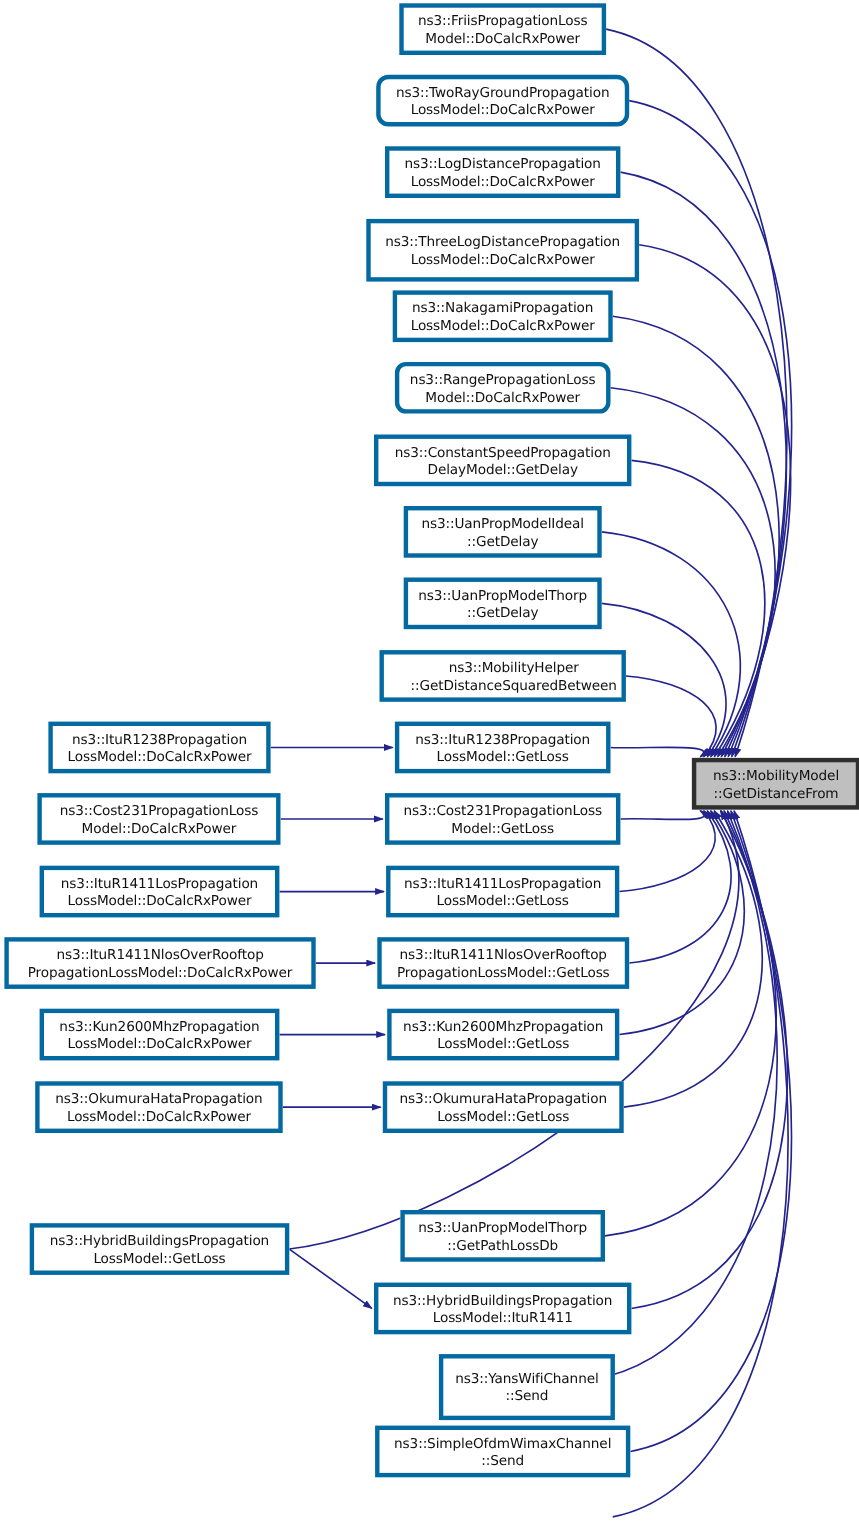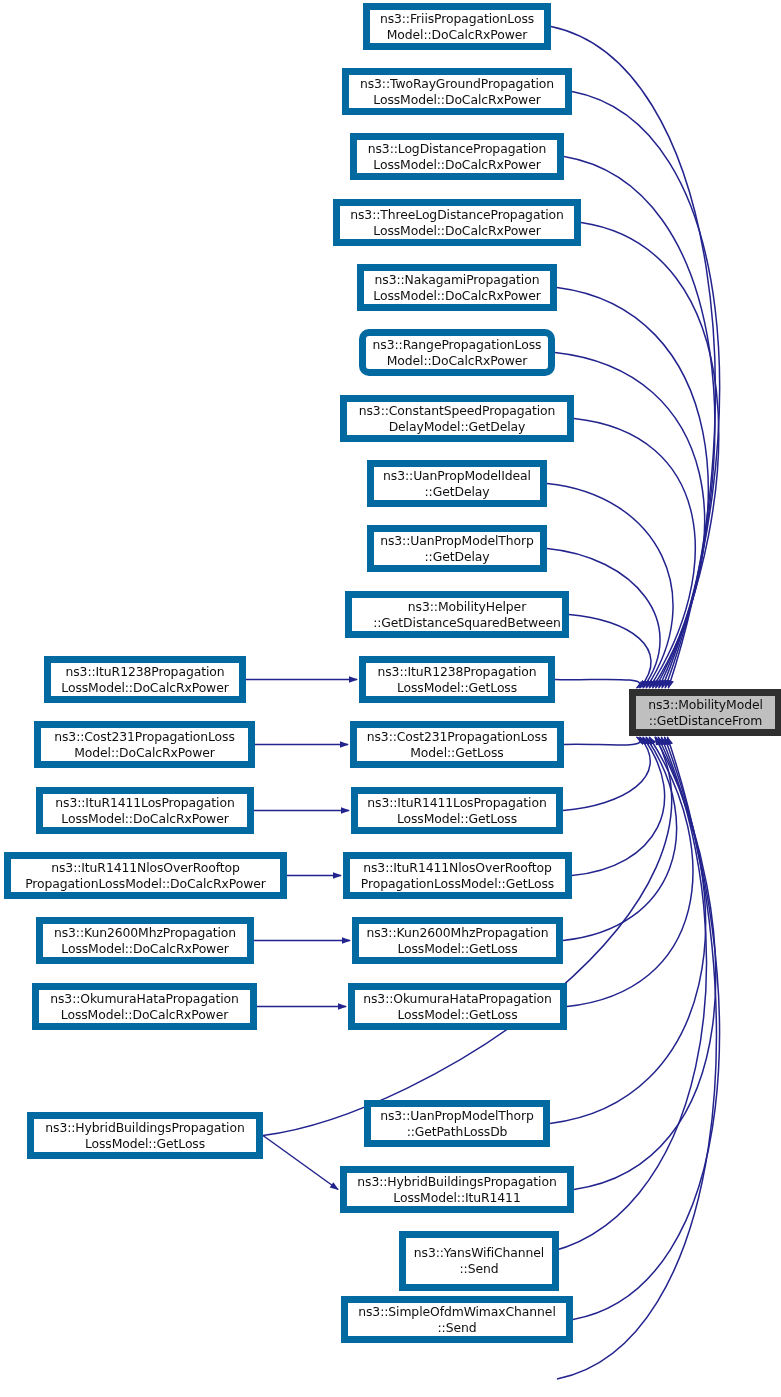--- a/index.html
+++ b/index.html
@@ -6,21 +6,21 @@
   html,body{margin:0;padding:0;background:#ffffff;}
   body{
     font-family:"DejaVu Sans","Liberation Sans",sans-serif;
     width:781px;height:1397px;overflow:hidden;position:relative;
   }
   #graph{position:absolute;left:0;top:0;width:781px;height:1397px;}
   .edges{position:absolute;left:0;top:0;width:781px;height:1397px;pointer-events:none;}
   .node{
     position:absolute;
     box-sizing:border-box;
-    border:7px solid #0369a1;
+    border:4px solid #0369a1;
     background:#ffffff;
     color:#101010;
     font-size:12.4px;
     line-height:15.6px;
     text-align:center;
     display:flex;
     align-items:center;
     justify-content:center;
     white-space:pre-line;
     letter-spacing:-0.1px;
@@ -70,25 +70,25 @@
         <path d="M287,875.5 L341,875.5" marker-end="url(#arrow)" stroke="#23238e"></path>
         <path d="M254,940.5 L350,940.5" marker-end="url(#arrow)" stroke="#23238e"></path>
         <path d="M257,1006.5 L346,1006.5" marker-end="url(#arrow)" stroke="#23238e"></path>
         <path d="M263,1135.5 L338,1189.5" marker-end="url(#arrow)" stroke="#23238e"></path>
         <path d="M263,1135.5 C429.25,1114.35 746.5457142857143,906.2 655.5457142857143,737" marker-end="url(#arrow)" stroke="#23238e"></path>
       </g>
   </svg>
   <div id="nodes">
       <div class="node" style="left: 363px; top: 3px; width: 188px; height: 47px;"><span class="lbl">ns3::FriisPropagationLoss
 Model::DoCalcRxPower</span></div>
-      <div class="node" style="left: 342px; top: 68px; width: 230px; height: 47px;"><span class="lbl">ns3::TwoRayGroundPropagation
+      <div class="node" style="left: 342px; top: 68px; width: 230px; height: 47px; border-radius: 11px;"><span class="lbl">ns3::TwoRayGroundPropagation
 LossModel::DoCalcRxPower</span></div>
       <div class="node" style="left: 350px; top: 133px; width: 214px; height: 47px;"><span class="lbl">ns3::LogDistancePropagation
 LossModel::DoCalcRxPower</span></div>
-      <div class="node" style="left: 333px; top: 199px; width: 248px; height: 47px;"><span class="lbl">ns3::ThreeLogDistancePropagation
+      <div class="node" style="left: 333px; top: 199px; width: 248px; height: 57px;"><span class="lbl">ns3::ThreeLogDistancePropagation
 LossModel::DoCalcRxPower</span></div>
       <div class="node" style="left: 357px; top: 264px; width: 200px; height: 47px;"><span class="lbl">ns3::NakagamiPropagation
 LossModel::DoCalcRxPower</span></div>
       <div class="node" style="left: 359px; top: 329px; width: 196px; height: 47px; border-radius: 10px;"><span class="lbl">ns3::RangePropagationLoss
 Model::DoCalcRxPower</span></div>
       <div class="node" style="left: 340px; top: 395px; width: 234px; height: 47px; justify-content: flex-end;"><span class="lbl">ns3::ConstantSpeedPropagation
 DelayModel::GetDelay</span></div>
       <div class="node" style="left: 367px; top: 460px; width: 180px; height: 47px;"><span class="lbl">ns3::UanPropModelIdeal
 ::GetDelay</span></div>
       <div class="node" style="left: 367px; top: 525px; width: 180px; height: 47px;"><span class="lbl">ns3::UanPropModelThorp

